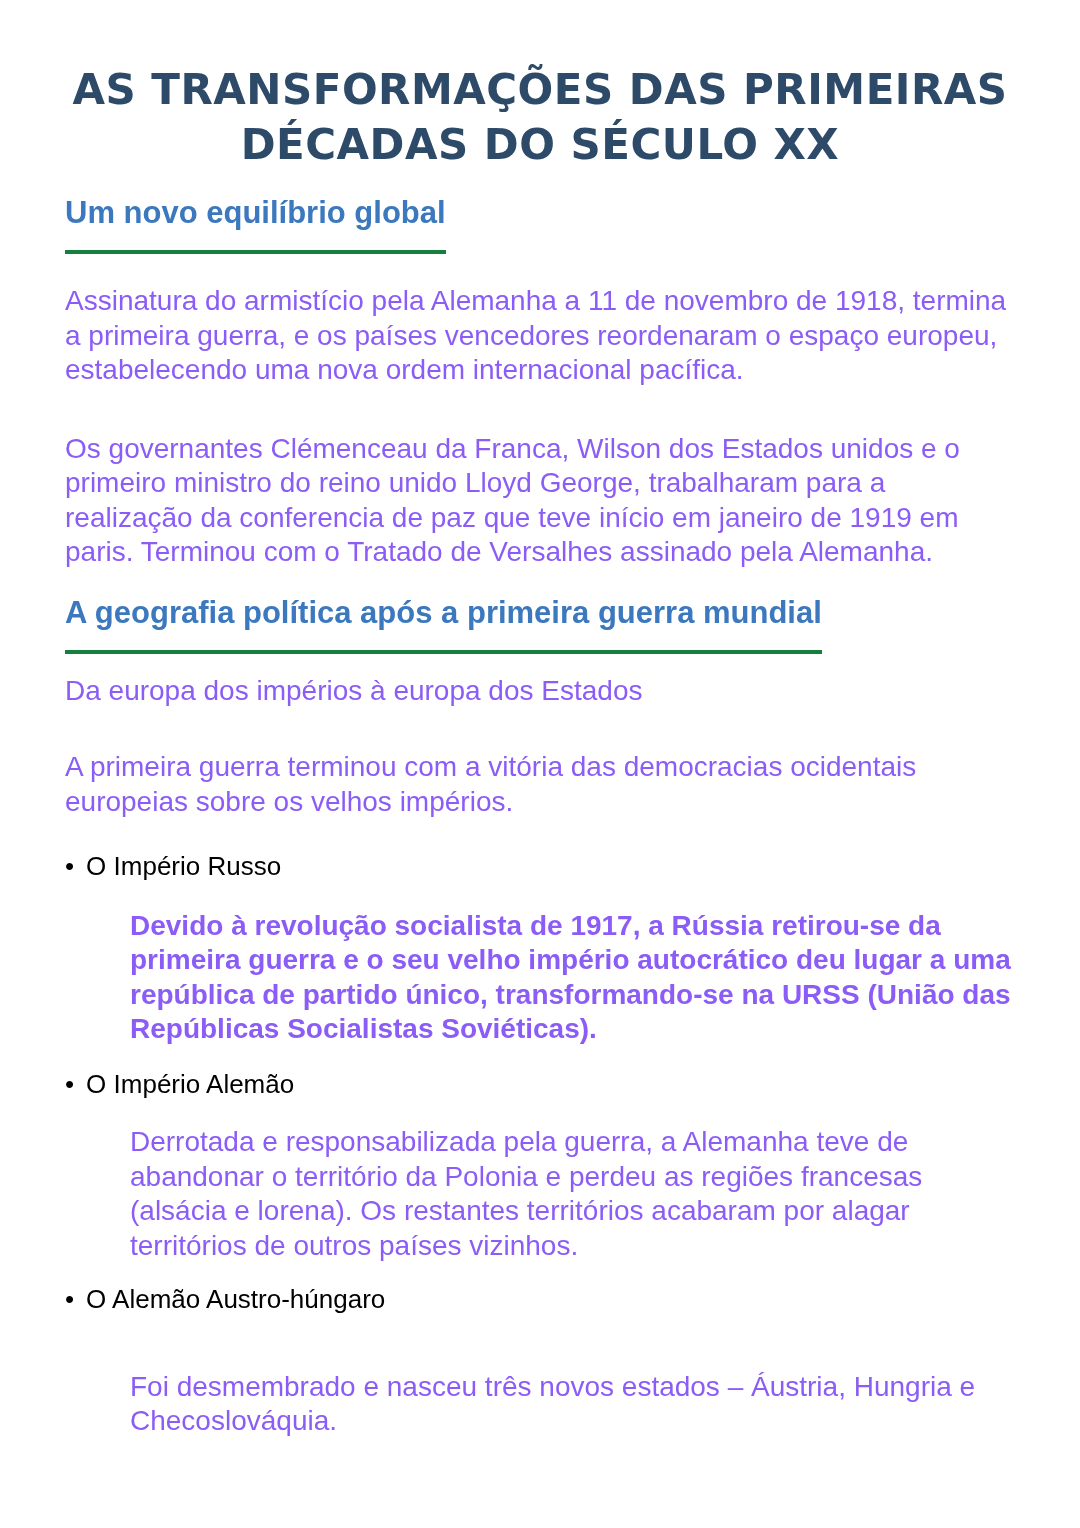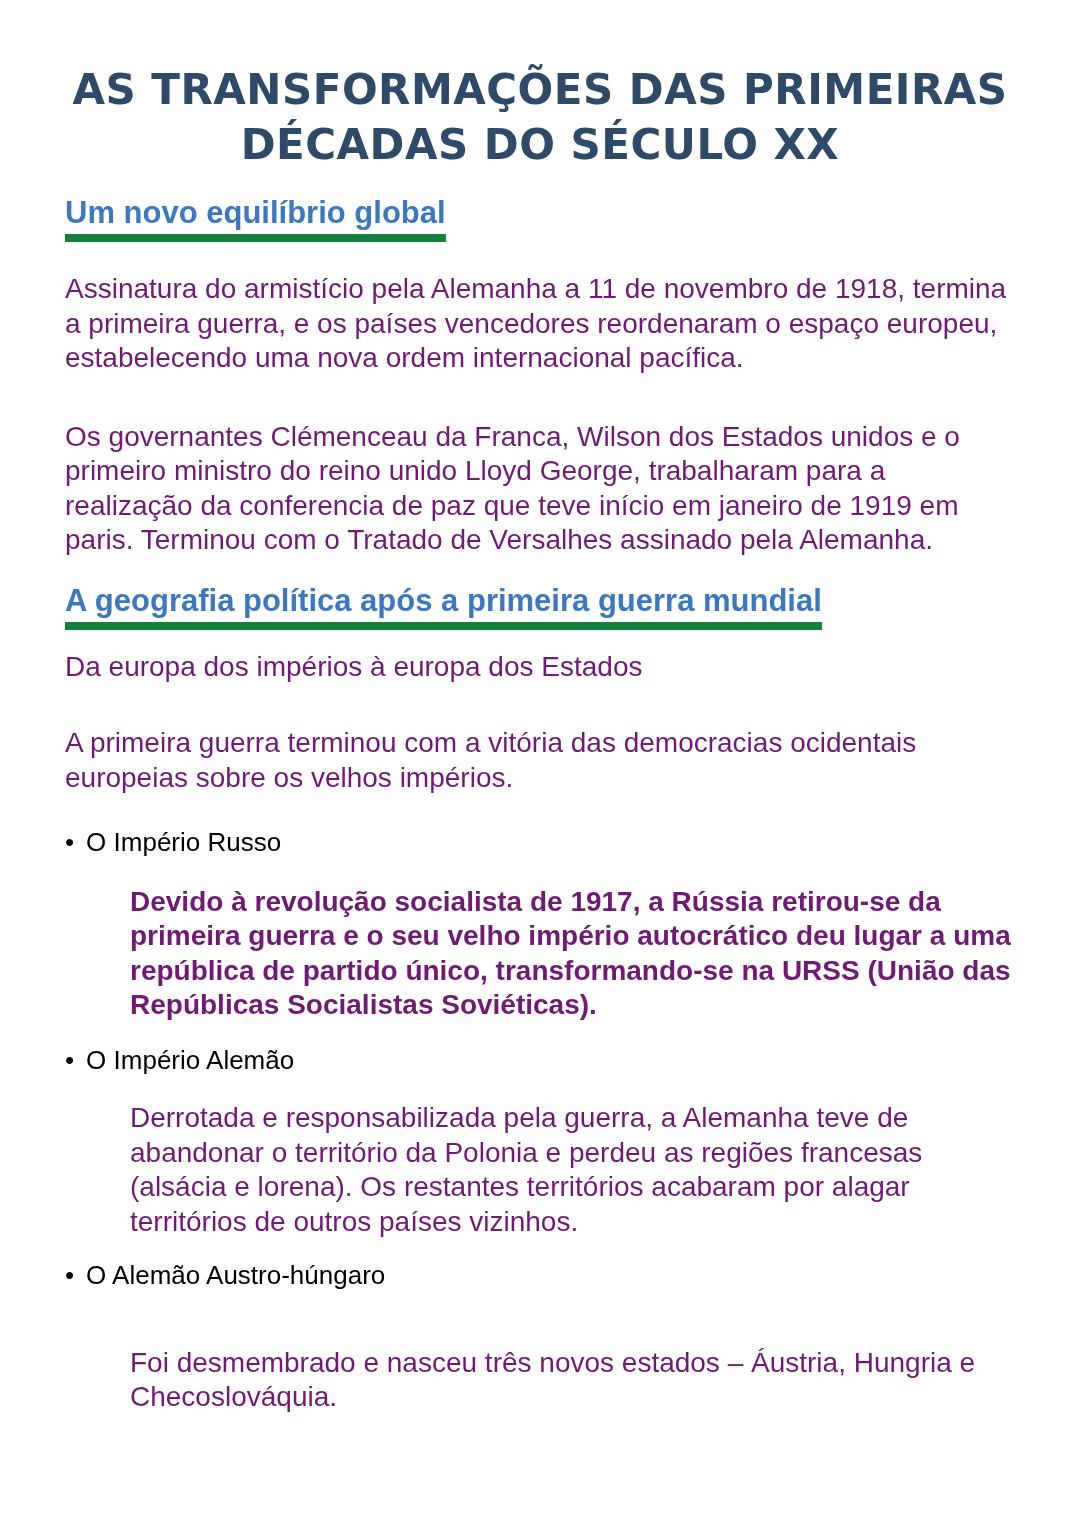--- a/index.html
+++ b/index.html
@@ -34,31 +34,31 @@
   }
   .section-heading {
     margin: 22px 0 0 0;
     font-size: 31px;
     line-height: 38px;
     font-weight: bold;
     color: #3b78be;
   }
   .section-heading .underlined {
     display: inline-block;
-    padding-bottom: 2px;
-    border-bottom: 8px solid #15803d;
+    padding-bottom: 18px;
+    border-bottom: 4px solid #15803d;
   }
   .heading-geo {
     margin-top: 24px;
   }
   p {
     margin: 0;
     font-size: 28px;
     line-height: 34.5px;
-    color: #701a75;
+    color: #8b5cf6;
   }
   .para-1  { margin-top: 30px; }
   .para-2  { margin-top: 44px; }
   .intro-1 { margin-top: 20px; }
   .intro-2 { margin-top: 42px; }
   .bullet-row {
     font-size: 26px;
     line-height: 34.5px;
   }
   .bullet-row .marker {

